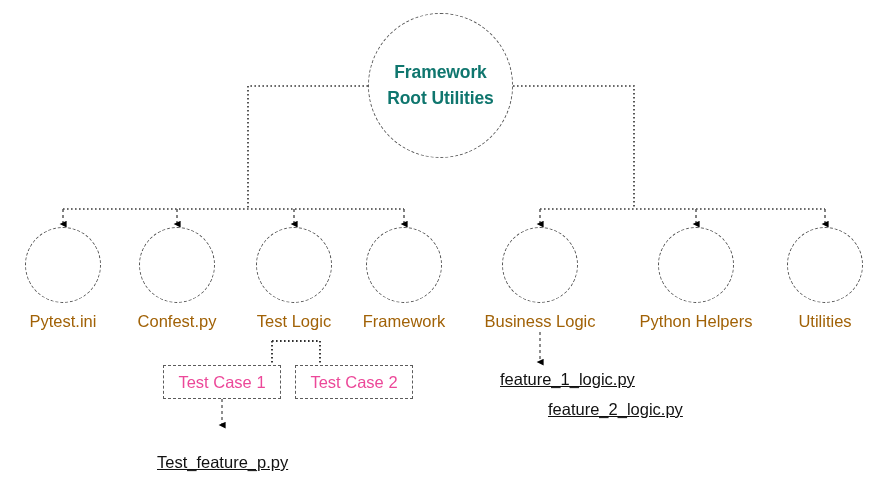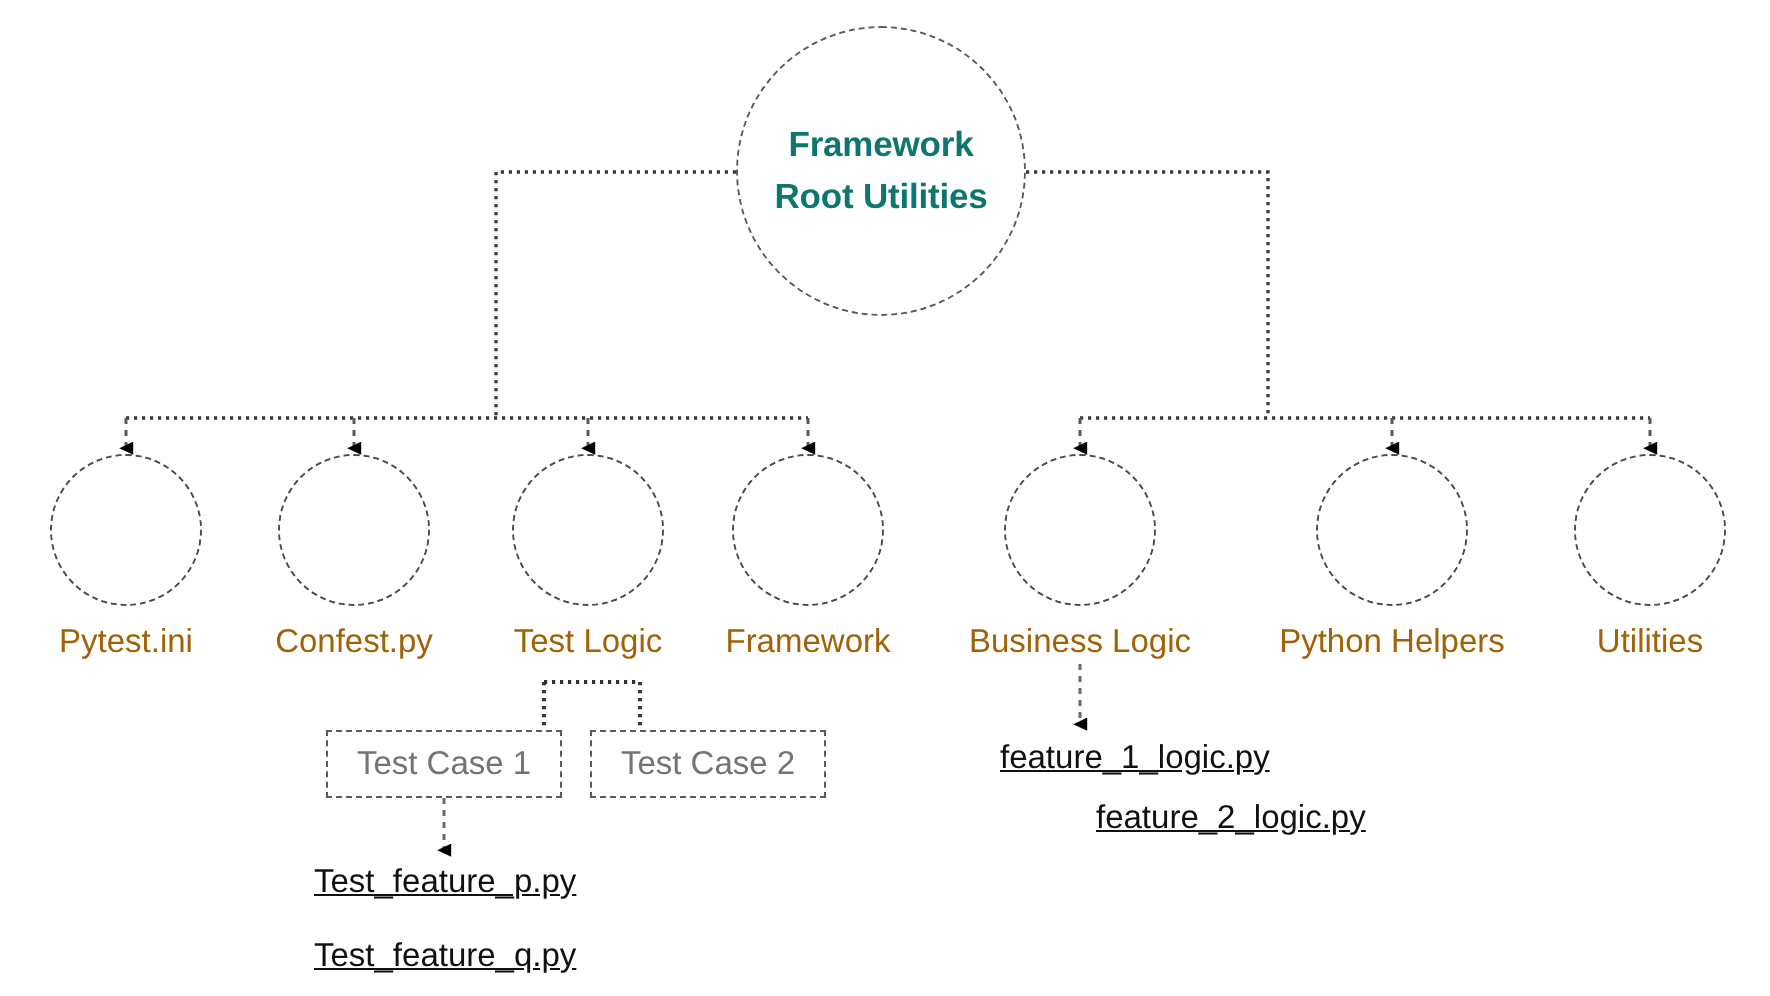--- a/index.html
+++ b/index.html
@@ -70,21 +70,21 @@
 
   
   .case-box {
     position: absolute;
     border: 1.4px dashed #5b5b5b;
     box-sizing: border-box;
     display: flex;
     align-items: center;
     justify-content: center;
     font-size: 16.5px;
-    color: #737373;
+    color: #ec4899;
     background: transparent;
   }
 </style>
 </head>
 <body>
 
 <div id="canvas">
 
   <svg id="edges" viewBox="0 0 885 498" xmlns="http://www.w3.org/2000/svg">
     <defs>
@@ -159,19 +159,18 @@
 
   <div class="node-circle" style="left:658px; top:227px; width:76px; height:76px;"></div>
   <div class="node-label" style="left:628px; top:313px; width:136px;">Python Helpers</div>
 
   <div class="node-circle" style="left:787px; top:227px; width:76px; height:76px;"></div>
   <div class="node-label" style="left:762px; top:313px; width:126px;">Utilities</div>
 
   <div class="case-box" style="left:163px; top:365px; width:118px; height:34px;">Test Case 1</div>
   <div class="case-box" style="left:295px; top:365px; width:118px; height:34px;">Test Case 2</div>
 
-  <div class="file-label" style="left:157px; top:433px;text-align:right;">Test_feature_p.py</div>
-  <div class="file-label" style="left:157px; top:470px;">Test_feature_q.py</div>
+  <div class="file-label" style="left:157px; top:454px;text-align:right;">Test_feature_p.py</div>
 
   <div class="file-label" style="left:500px; top:371px;">feature_1_logic.py</div>
   <div class="file-label" style="left:500px; top:401px;margin-left:48px;">feature_2_logic.py</div>
 
 </div>
 
 </body></html>

